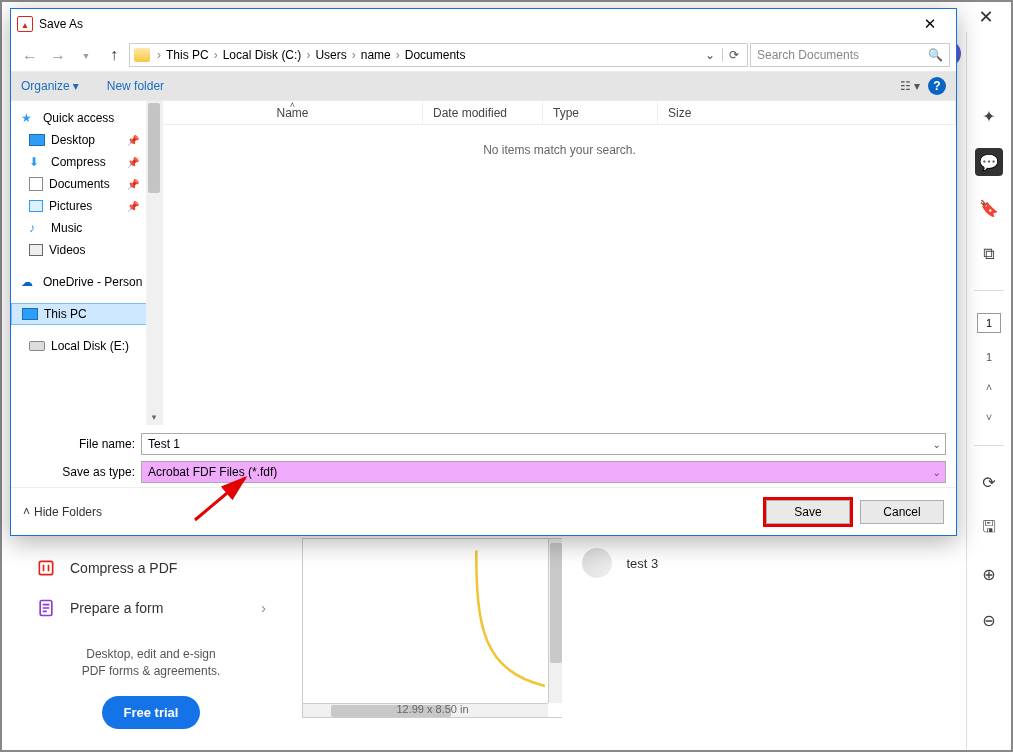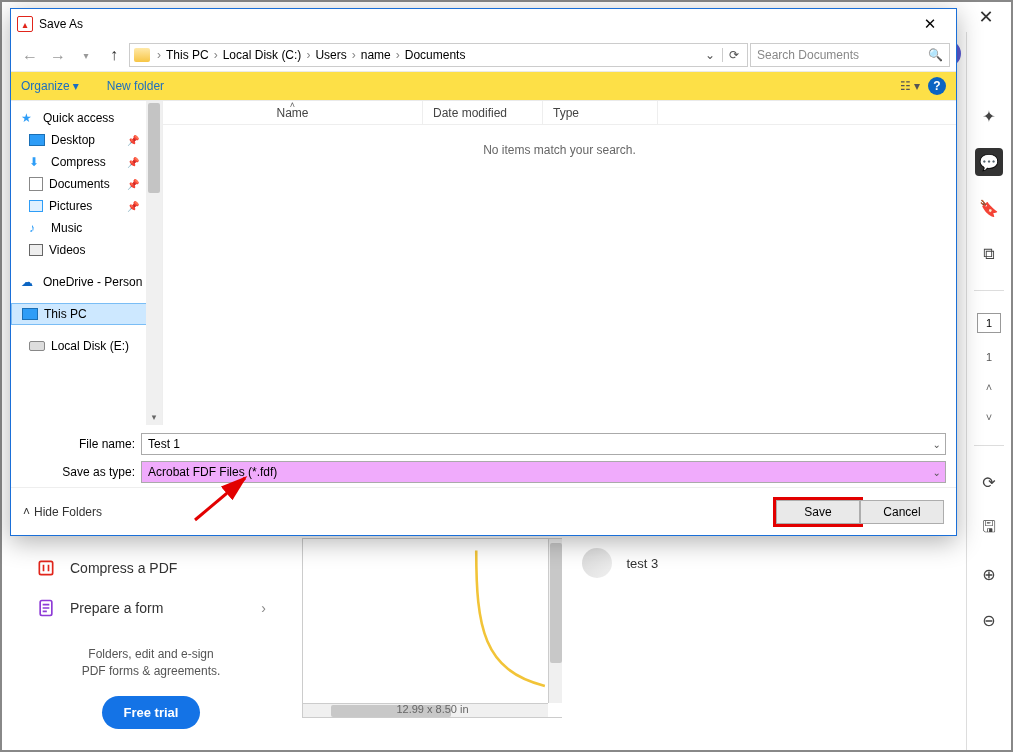--- a/index.html
+++ b/index.html
@@ -48,21 +48,21 @@
 .navbtn { width:26px; height:26px; display:flex; align-items:center; justify-content:center; color:#999; }
 .navbtn.enabled { color:#333; }
 .crumb-box { flex:1; height:24px; border:1px solid #ccc; display:flex; align-items:center; padding:0 4px; font-size:12px; gap:3px; }
 .crumb-box .folder-ico { width:16px; height:14px; background:linear-gradient(#ffe9a8,#f7c645); border-radius:2px; margin-right:2px; }
 .crumb-box .sep { color:#888; padding:0 2px; }
 .crumb-box .refresh { margin-left:auto; color:#555; padding:0 4px; }
 .crumb-box .dd { color:#555; }
 .search-box { width:200px; height:24px; border:1px solid #ccc; display:flex; align-items:center; padding:0 6px; font-size:12px; color:#888; }
 .search-box .mag { margin-left:auto; color:#666; }
 
-.toolbar { height:30px; border-top:1px solid #eaeaea; border-bottom:1px solid #eaeaea; background:#fde047; display:flex; align-items:center; padding:0 10px; font-size:12px; }
+.toolbar { height:30px; border-top:1px solid #eaeaea; border-bottom:1px solid #eaeaea; background:#e5e5e5; display:flex; align-items:center; padding:0 10px; font-size:12px; }
 .toolbar .org { color:#1b6ec2; display:flex; align-items:center; gap:3px; }
 .toolbar .newf { margin-left:28px; color:#1b6ec2; }
 .toolbar .right { margin-left:auto; display:flex; align-items:center; gap:8px; color:#555; }
 .help-ico { width:18px; height:18px; border-radius:50%; background:#0a64c2; color:#fff; font-size:12px; display:flex; align-items:center; justify-content:center; font-weight:bold; }
 
 .explorer { flex:1; display:flex; min-height:0; }
 .navpane { width:152px; border-right:1px solid #eee; overflow:hidden; font-size:12px; position:relative; background:#fff; }
 .nav-scroll { position:absolute; top:0; right:0; bottom:0; width:16px; background:#f0f0f0; }
 .nav-scroll .thumb { position:absolute; top:2px; left:2px; width:12px; height:90px; background:#c4c4c4; border-radius:2px; }
 .nav-scroll .arr { position:absolute; left:0; width:16px; height:16px; font-size:9px; color:#666; display:flex; align-items:center; justify-content:center; }
@@ -86,21 +86,21 @@
 
 .inputs { padding:8px 10px 4px 10px; display:grid; grid-template-columns:120px 1fr; row-gap:6px; align-items:center; font-size:12px; }
 .inputs label { text-align:right; padding-right:6px; }
 .combo { height:22px; border:1px solid #aaa; background:#fff; display:flex; align-items:center; padding:0 6px; position:relative; }
 .combo .dd { position:absolute; right:4px; font-size:10px; color:#555; }
 .combo.type { background:#f0abfc; }
 
 .footer { height:48px; border-top:1px solid #eee; display:flex; align-items:center; padding:0 12px; }
 .hidefolders { font-size:12px; color:#333; display:flex; align-items:center; gap:4px; }
 .footer .spacer { flex:1; }
-.btn { min-width:84px; height:24px; border:1px solid #adadad; background:#e9e9e9; font-size:12px; margin-left:0; }
+.btn { min-width:84px; height:24px; border:1px solid #adadad; background:#e9e9e9; font-size:12px; margin-left:10px; }
 .btn.save { outline:3px solid #e20000; outline-offset:0; }
 
 
 .red-arrow { position:absolute; left:185px; top:470px; pointer-events:none; }
 
 
 .ico-star { color:#2e9df7; }
 .ico-desktop { width:16px; height:12px; background:#2e9df7; border:1px solid #1a6fb5; }
 .ico-dl { color:#2e9df7; }
 .ico-doc { width:14px; height:14px; border:1px solid #888; background:#fff; }
@@ -147,21 +147,21 @@
     </div>
     <div class="bg-tool">
       <svg viewBox="0 0 24 24">
           <rect x="5" y="3" width="14" height="18" rx="2" fill="none" stroke="#8e3bd6" stroke-width="2"></rect>
           <path d="M8 8h8M8 12h8M8 16h5" stroke="#8e3bd6" stroke-width="2"></path>
         </svg>
       <span>Prepare a form</span>
       <span class="bg-chev">›</span>
     </div>
     <div class="bg-subtext">
-      <div>Folders, edit and e-sign</div>
+      <div>Desktop, edit and e-sign</div>
       <div>PDF forms &amp; agreements.</div>
     </div>
     <button class="bg-trial">Free trial</button>
   </div>
 
   <div class="bg-center">
     <svg viewBox="0 0 260 160">
       <path d="M160 0 C160 90 168 140 240 158" stroke="#f2c438" stroke-width="3" fill="none"></path>
     </svg>
     <div class="bg-sbh">
@@ -284,20 +284,21 @@
     </div>
 
     <div class="filearea">
       <div class="colhead">
         <div class="col name">
             <span class="sort">˄</span>
             <span>Name</span>
           </div>
         <div class="col date">Date modified</div>
         <div class="col type">Type</div>
+        <div class="col size">Size</div>
       </div>
       <div class="empty">No items match your search.</div>
     </div>
   </div>
 
   <div class="inputs">
     <label>File name:</label>
     <div class="combo">
       <span>Test 1</span>
       <span class="dd">⌄</span>

